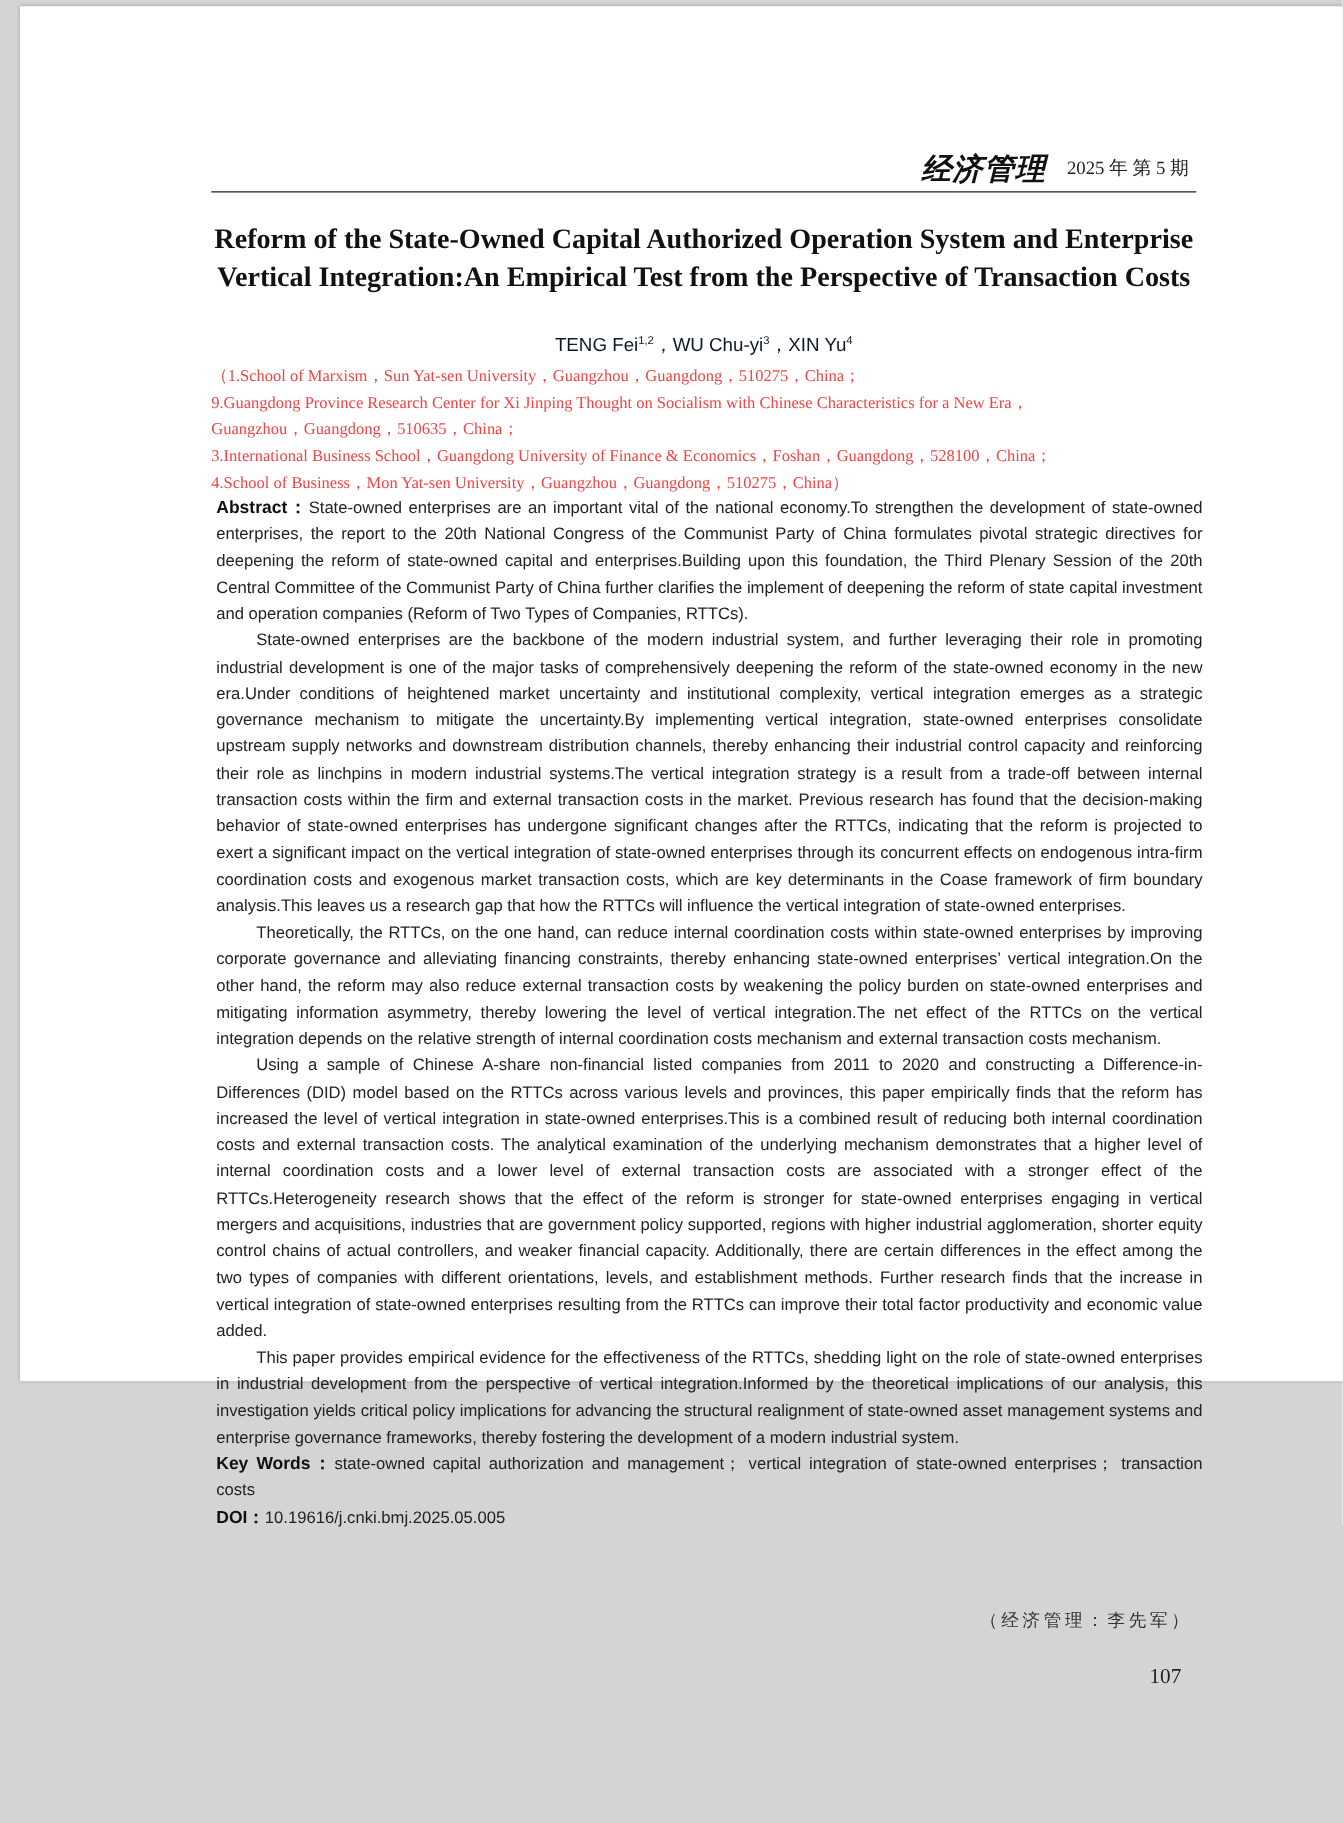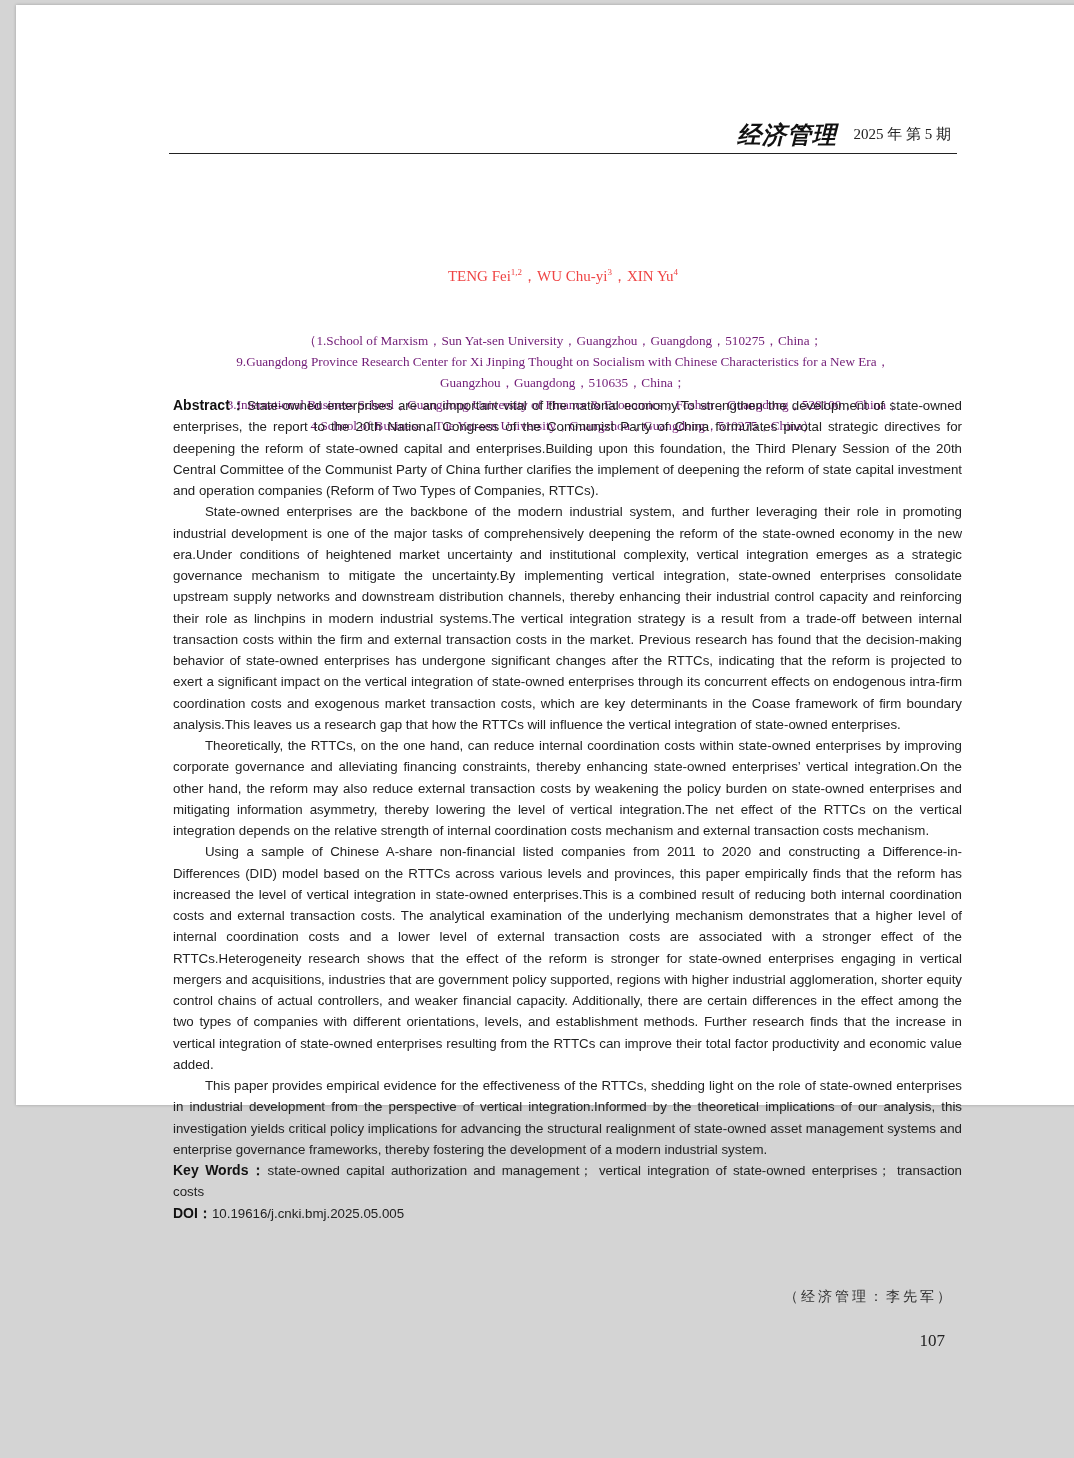--- a/index.html
+++ b/index.html
@@ -36,29 +36,28 @@
   .title {
     position: absolute; left: 153px; top: 171px; width: 788px;
     text-align: center;
     font-family: "Liberation Serif", serif;
     font-weight: bold; font-size: 22.5px; line-height: 30.5px;
     color: #111;
   }
   .authors {
     position: absolute; left: 153px; top: 262px; width: 788px;
     text-align: center;
-    font-family: Liberation Serif, serif;
-    font-size: 15px; color: #ef4444;
+    font-family: Liberation Sans, sans-serif;
+    font-size: 15px; color: #0f172a;
   }
   .authors sup { font-size: 9px; }
   .affils {
     position: absolute; left: 153px; top: 285px; width: 788px;
-    text-align: center;
     font-family: "Liberation Serif", serif;
-    font-size: 13.2px; line-height: 21.2px; color: #701a75; margin-top: 40px;
+    font-size: 13.2px; line-height: 21.2px; color: #ef4444;
   }
   .body-text {
     position: absolute; left: 157px; top: 390px; width: 789px;
     font-family: Liberation Sans, sans-serif;
     font-size: 13.3px; line-height: 21.25px; color: #222;
     text-align: justify;
   }
   .body-text p { margin: 0; }
   .body-text p.indent { text-indent: 32px; }
   .lbl { font-weight: bold; color: #111; font-size: 14px; }
@@ -82,31 +81,32 @@
 </head>
 <body>
 
 <div class="page">
 
   <div class="header">
     <span class="journal-name">经济管理</span>
     <span class="issue">2025 年  第 5 期</span>
   </div>
 
+  <div class="title">Reform of the State-Owned Capital Authorized Operation System and Enterprise Vertical Integration:An Empirical Test from the Perspective of Transaction Costs</div>
 
   <div class="authors">
     <span><span>TENG Fei</span><sup>1,2</sup></span>，<span><span>WU Chu-yi</span><sup>3</sup></span>，<span><span>XIN Yu</span><sup>4</sup></span>
   </div>
 
   <div class="affils">
     <div>（1.School of Marxism，Sun Yat-sen University，Guangzhou，Guangdong，510275，China；</div>
     <div>9.Guangdong Province Research Center for Xi Jinping Thought on Socialism with Chinese Characteristics for a New Era，</div>
     <div>Guangzhou，Guangdong，510635，China；</div>
     <div>3.International Business School，Guangdong University of Finance &amp; Economics，Foshan，Guangdong，528100，China；</div>
-    <div>4.School of Business，Tue Yat-sen University，Guangzhou，Guangdong，510275，China）</div>
+    <div>4.School of Business，Mon Yat-sen University，Guangzhou，Guangdong，510275，China）</div>
   </div>
 
   <div class="body-text">
     <p><span class="lbl">Abstract：</span><span>State-owned enterprises are an important vital of the national economy.To strengthen the development of state-owned enterprises, the report to the 20th National Congress of the Communist Party of China formulates pivotal strategic directives for deepening the reform of state-owned capital and enterprises.Building upon this foundation, the Third Plenary Session of the 20th Central Committee of the Communist Party of China further clarifies the implement of deepening the reform of state capital investment and operation companies (Reform of Two Types of Companies, RTTCs).</span></p>
     <p class="indent">State-owned enterprises are the backbone of the modern industrial system, and further leveraging their role in promoting industrial development is one of the major tasks of comprehensively deepening the reform of the state-owned economy in the new era.Under conditions of heightened market uncertainty and institutional complexity, vertical integration emerges as a strategic governance mechanism to mitigate the uncertainty.By implementing vertical integration, state-owned enterprises consolidate upstream supply networks and downstream distribution channels, thereby enhancing their industrial control capacity and reinforcing their role as linchpins in modern industrial systems.The vertical integration strategy is a result from a trade-off between internal transaction costs within the firm and external transaction costs in the market. Previous research has found that the decision-making behavior of state-owned enterprises has undergone significant changes after the RTTCs, indicating that the reform is projected to exert a significant impact on the vertical integration of state-owned enterprises through its concurrent effects on endogenous intra-firm coordination costs and exogenous market transaction costs, which are key determinants in the Coase framework of firm boundary analysis.This leaves us a research gap that how the RTTCs will influence the vertical integration of state-owned enterprises.</p>
     <p class="indent">Theoretically, the RTTCs, on the one hand, can reduce internal coordination costs within state-owned enterprises by improving corporate governance and alleviating financing constraints, thereby enhancing state-owned enterprises’ vertical integration.On the other hand, the reform may also reduce external transaction costs by weakening the policy burden on state-owned enterprises and mitigating information asymmetry, thereby lowering the level of vertical integration.The net effect of the RTTCs on the vertical integration depends on the relative strength of internal coordination costs mechanism and external transaction costs mechanism.</p>
     <p class="indent">Using a sample of Chinese A-share non-financial listed companies from 2011 to 2020 and constructing a Difference-in-Differences (DID) model based on the RTTCs across various levels and provinces, this paper empirically finds that the reform has increased the level of vertical integration in state-owned enterprises.This is a combined result of reducing both internal coordination costs and external transaction costs. The analytical examination of the underlying mechanism demonstrates that a higher level of internal coordination costs and a lower level of external transaction costs are associated with a stronger effect of the RTTCs.Heterogeneity research shows that the effect of the reform is stronger for state-owned enterprises engaging in vertical mergers and acquisitions, industries that are government policy supported, regions with higher industrial agglomeration, shorter equity control chains of actual controllers, and weaker financial capacity. Additionally, there are certain differences in the effect among the two types of companies with different orientations, levels, and establishment methods. Further research finds that the increase in vertical integration of state-owned enterprises resulting from the RTTCs can improve their total factor productivity and economic value added.</p>
     <p class="indent">This paper provides empirical evidence for the effectiveness of the RTTCs, shedding light on the role of state-owned enterprises in industrial development from the perspective of vertical integration.Informed by the theoretical implications of our analysis, this investigation yields critical policy implications for advancing the structural realignment of state-owned asset management systems and enterprise governance frameworks, thereby fostering the development of a modern industrial system.</p>
     <p><span class="lbl">Key Words：</span><span>state-owned capital authorization and management； vertical integration of state-owned enterprises； transaction costs</span></p>
     <p><span class="lbl">DOI：</span><span>10.19616/j.cnki.bmj.2025.05.005</span></p>

